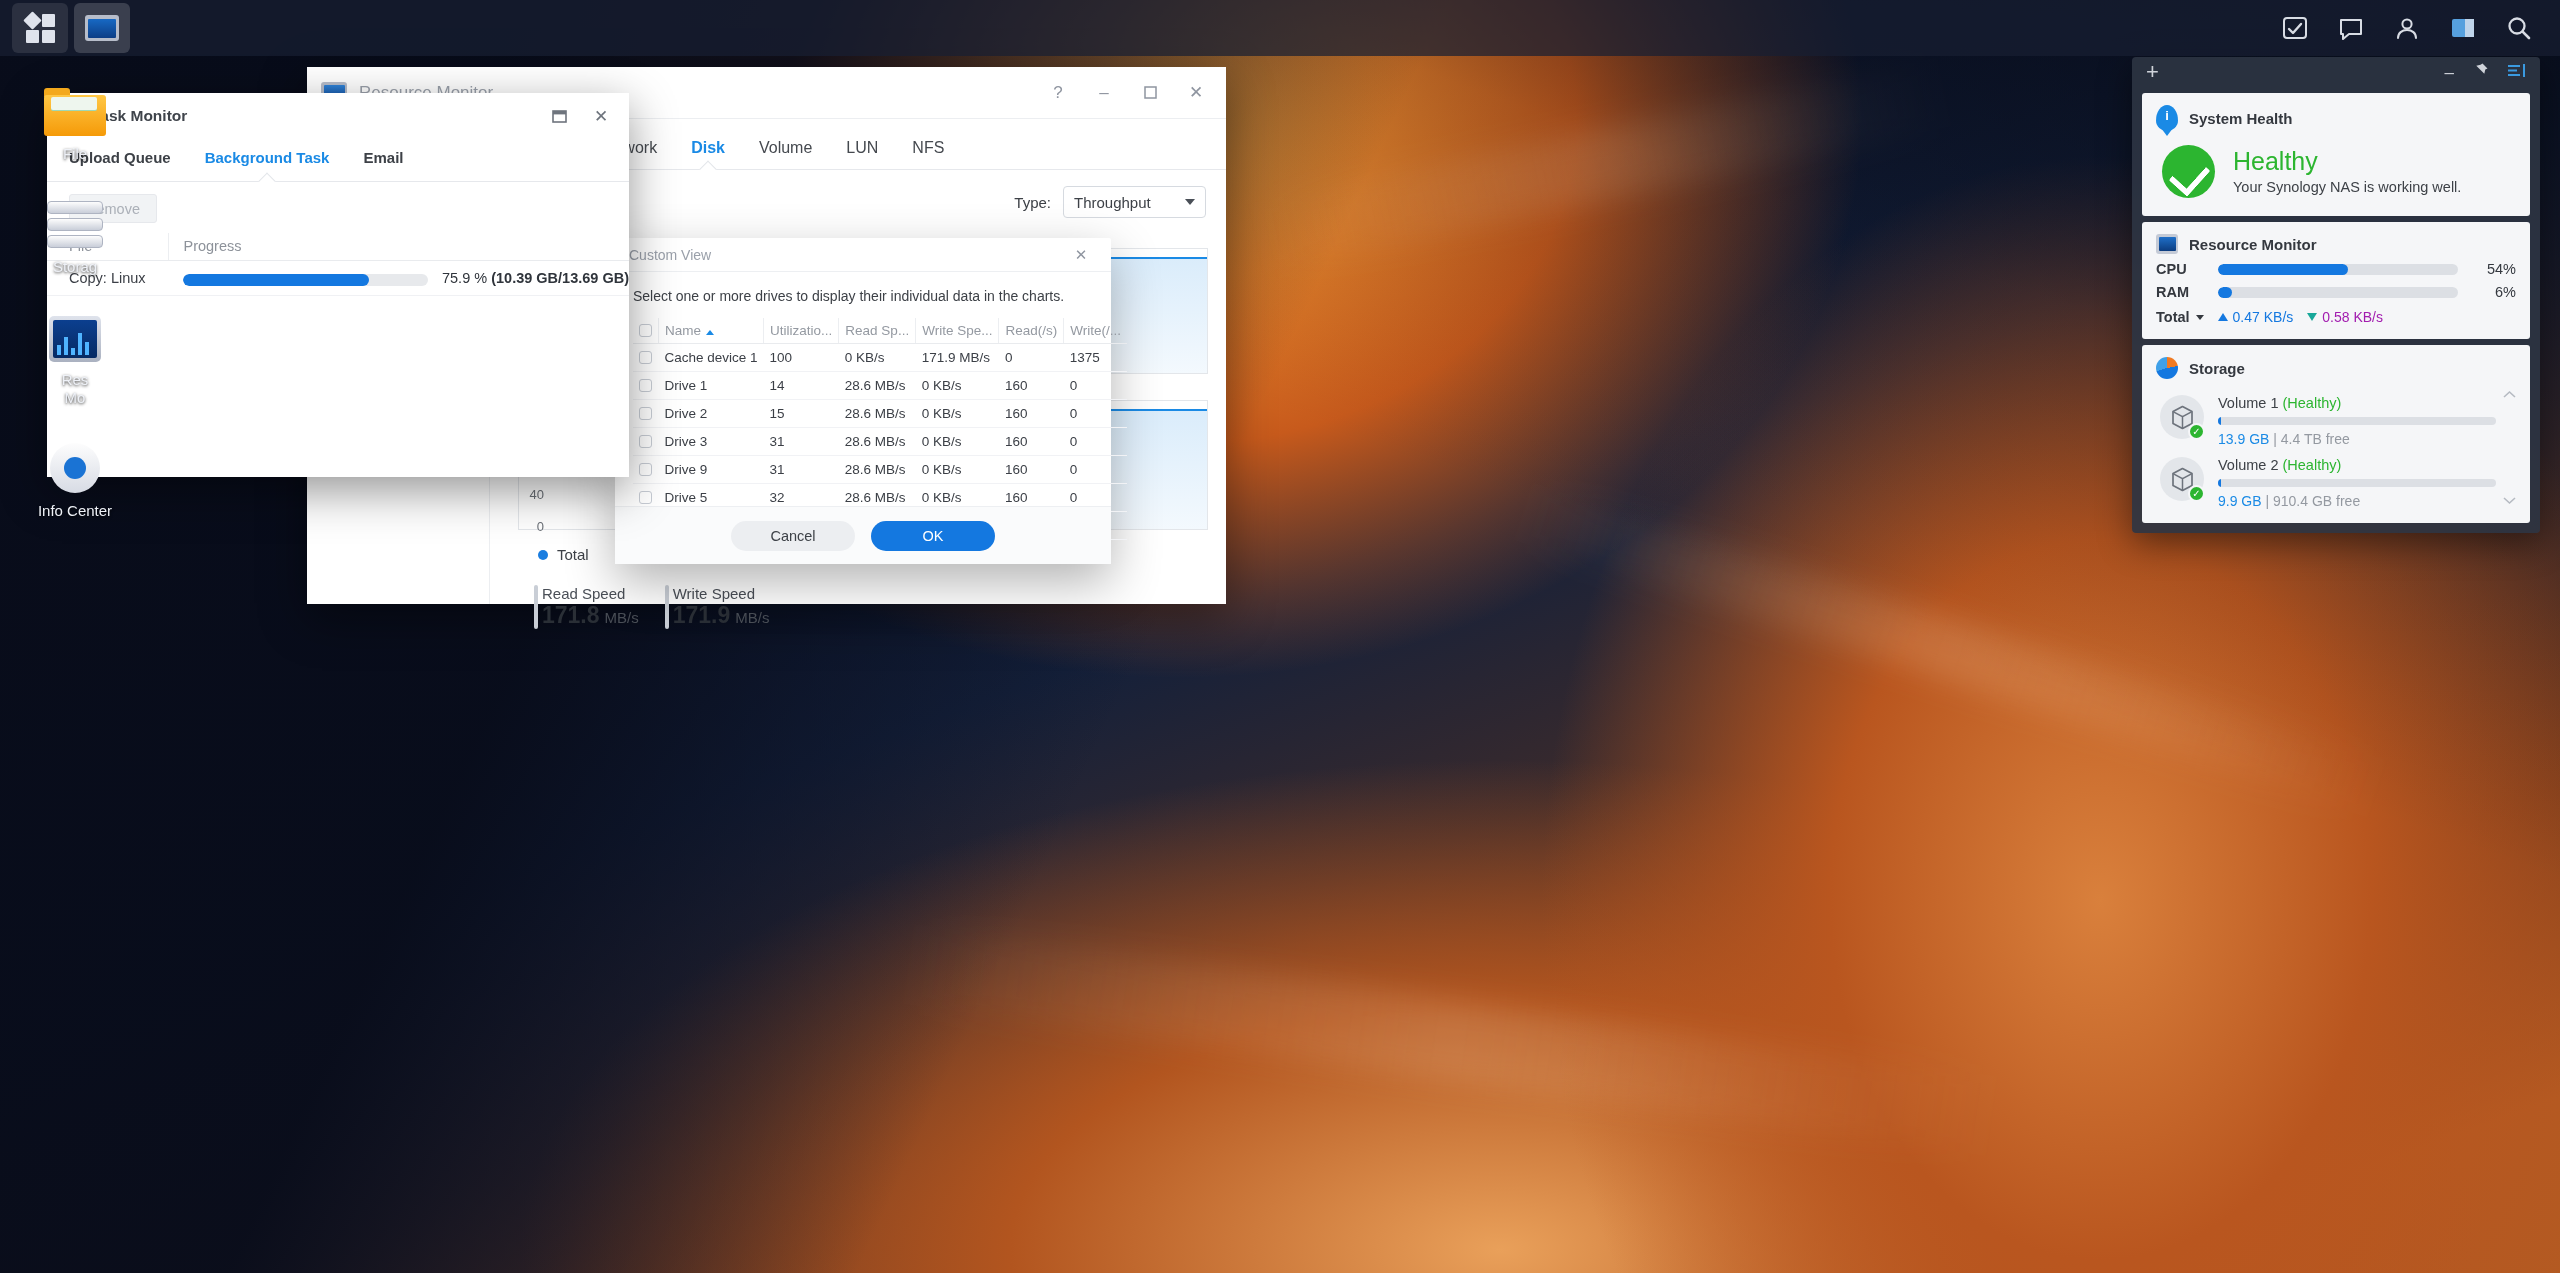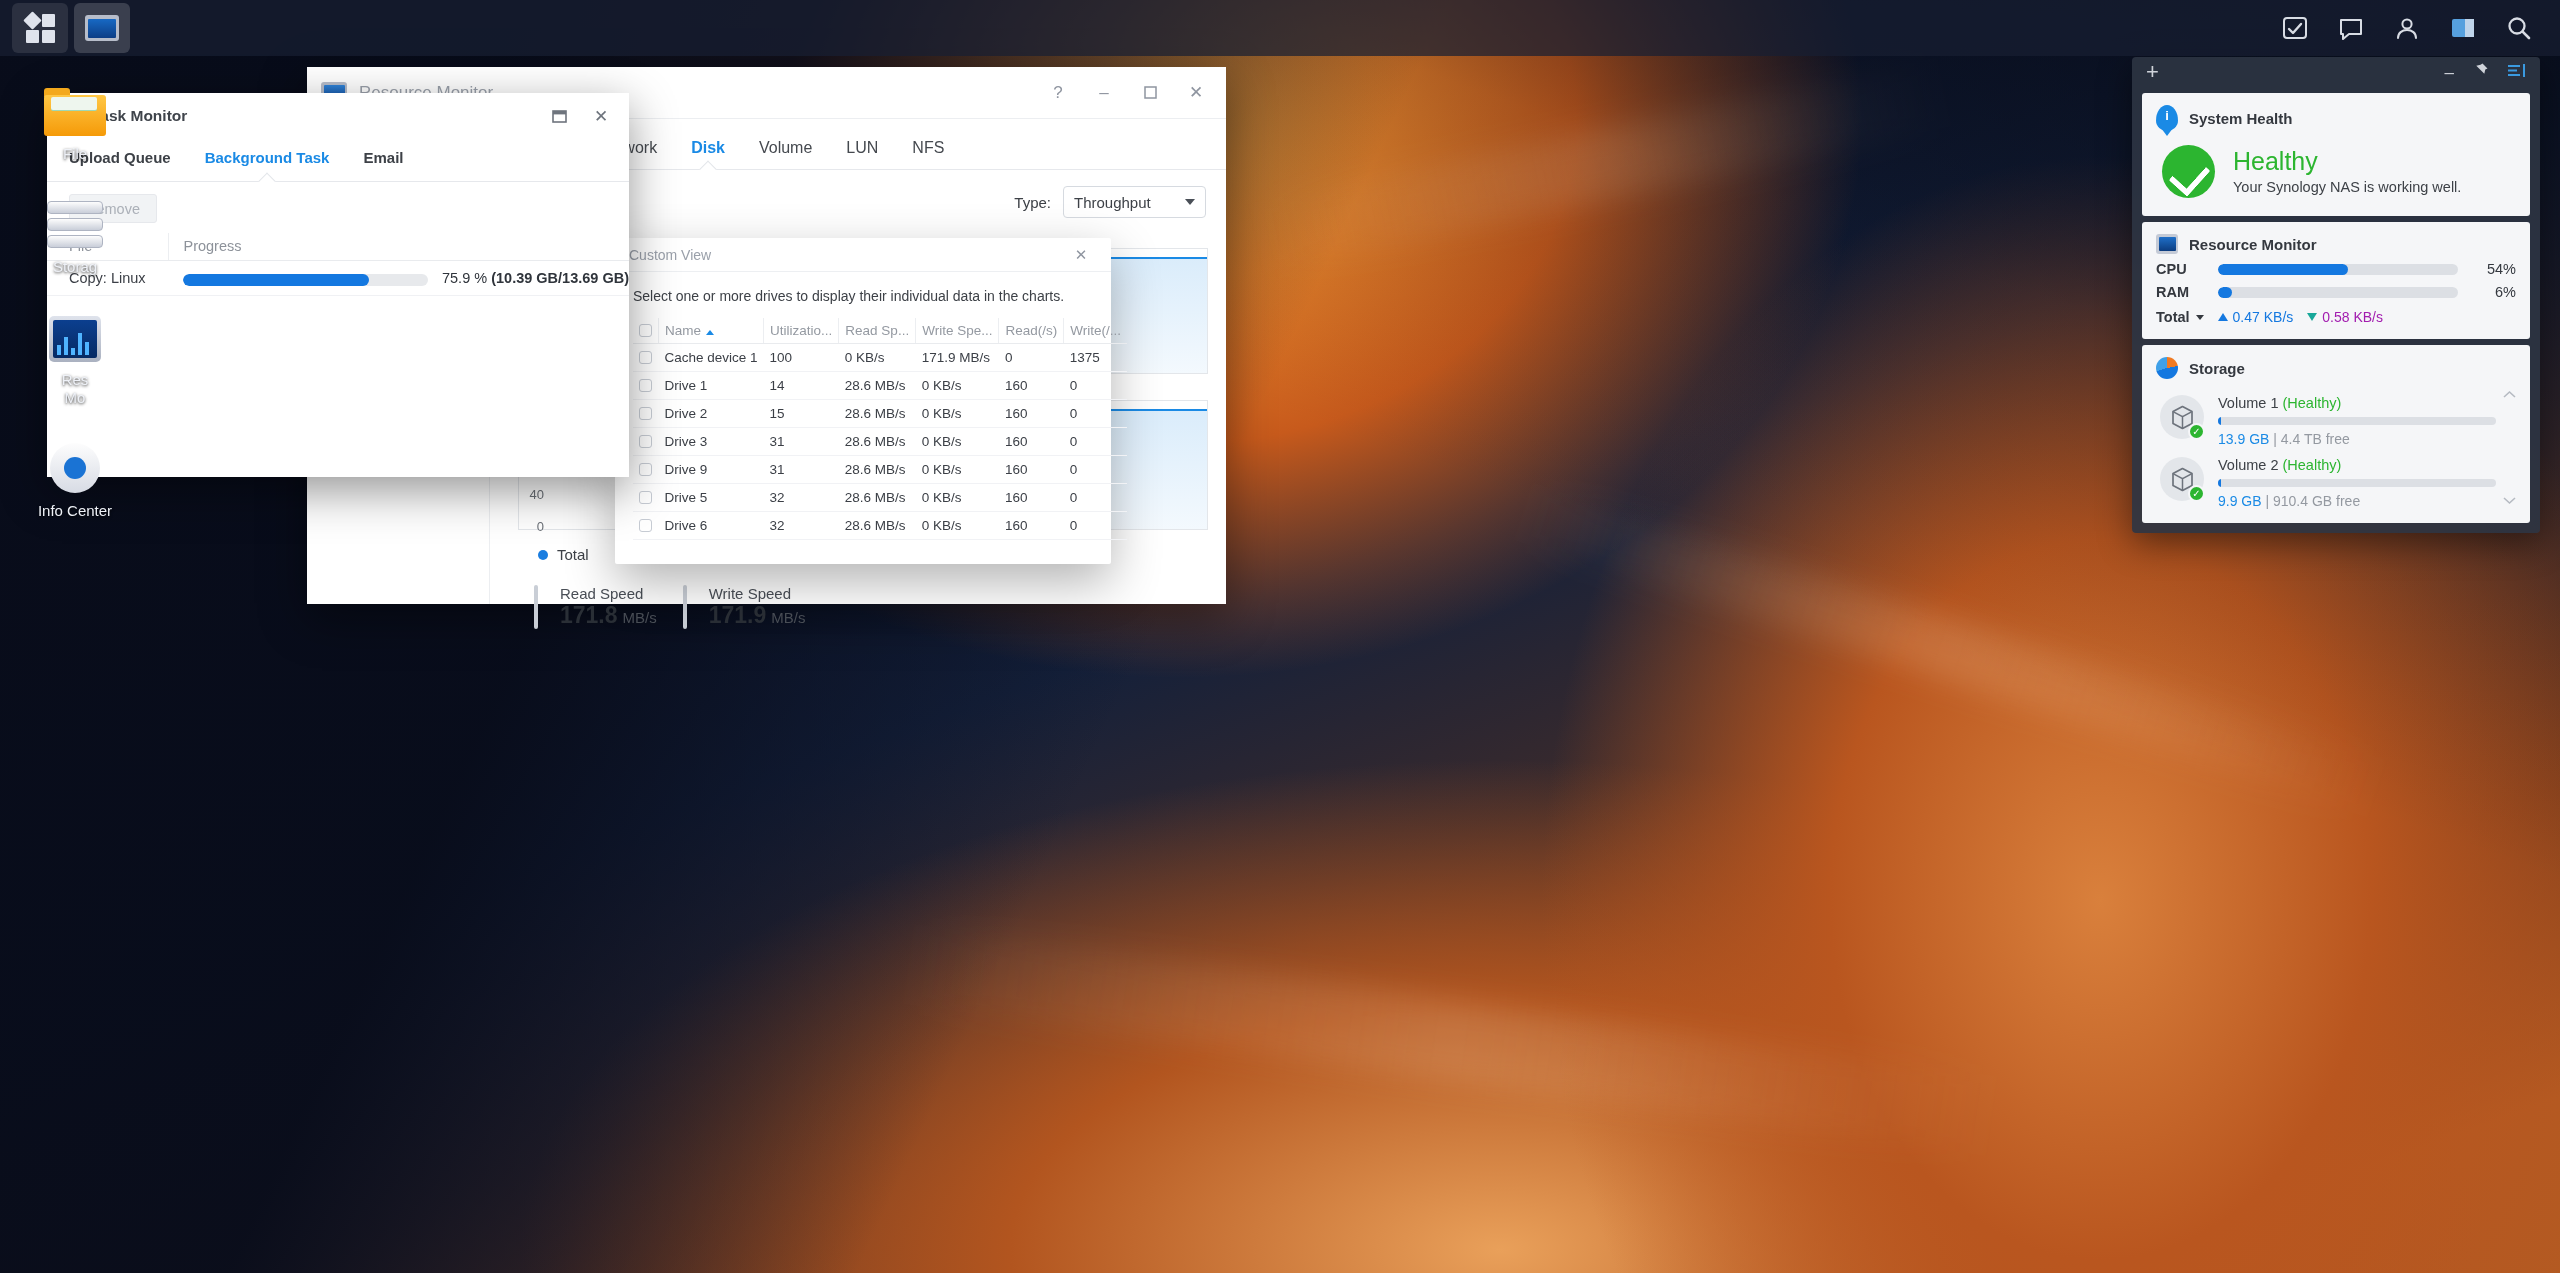--- a/index.html
+++ b/index.html
@@ -118,21 +118,21 @@
   .chart-cap{ font-size:14px; color:#55595f; padding:4px 0 4px 28px; }
   .chartbox{ margin:0 18px 0 28px; border:1px solid #e3e6ea; height:126px; position:relative; background:#fff; }
   .chartbox .area{ position:absolute; right:0; top:8px; bottom:0; width:36%;
      background:linear-gradient(180deg, rgba(26,138,229,.16), rgba(26,138,229,.05));
      border-left:2px solid #1a8ae5; border-top:2px solid #1a8ae5; }
   .yticks{ position:absolute; left:-1px; top:0; bottom:0; width:30px; }
   .ytick{ position:absolute; right:4px; font-size:13px; color:#6c7178; }
   .legend{ display:flex; align-items:center; gap:9px; padding:16px 0 0 48px; font-size:15px; color:#3d4147;}
   .legend .dot{ width:10px;height:10px;border-radius:50%; background:#1a7de0; display:block;}
   .statrow{ display:flex; gap:26px; padding:22px 0 0 44px; }
-  .stat{ display:flex; gap:22px; }
+  .stat{ display:flex; gap:4px; }
   .stat .bar{ width:4px; background:#c9ced6; border-radius:2px; }
   .stat .lbl{ font-size:15px; color:#4a4f57; }
   .stat .val{ font-size:23px; font-weight:bold; color:#2a2f36; }
   .stat .unit{ font-size:15px; color:#4a4f57; font-weight:normal; margin-left:5px;}
 
   
   #custom-view { left:615px; top:198px; width:496px; height:326px; border-radius:2px;
                  box-shadow:0 18px 50px rgba(0,0,0,.30);margin-top:40px; }
   #custom-view .win-title { height:34px; border-bottom:1px solid #edeff2; }
   #custom-view .win-title .t { font-size:14px; }
@@ -531,20 +531,24 @@
           <td class="c-name">Drive 6</td>
           <td class="c-util">32</td>
           <td class="c-read">28.6 MB/s</td>
           <td class="c-write">0 KB/s</td>
           <td class="c-rio">160</td>
           <td>0</td>
         </tr>
       </tbody>
     </table>
   </div>
+  <div class="cv-footer">
+    <div class="btn secondary">Cancel</div>
+    <div class="btn primary">OK</div>
+  </div>
 </div>
 
 <div class="window" id="file-task-monitor">
   <div class="win-title">
     <div class="t">File Task Monitor</div>
     <div class="ftm-ctrls">
       <div class="wc">
         <svg width="15" height="13" viewBox="0 0 15 13">
             <rect x="1" y="1" width="13" height="11" fill="none" stroke="#6e747d" stroke-width="1.6"></rect>
             <rect x="1" y="1" width="13" height="3.4" fill="#6e747d"></rect>

